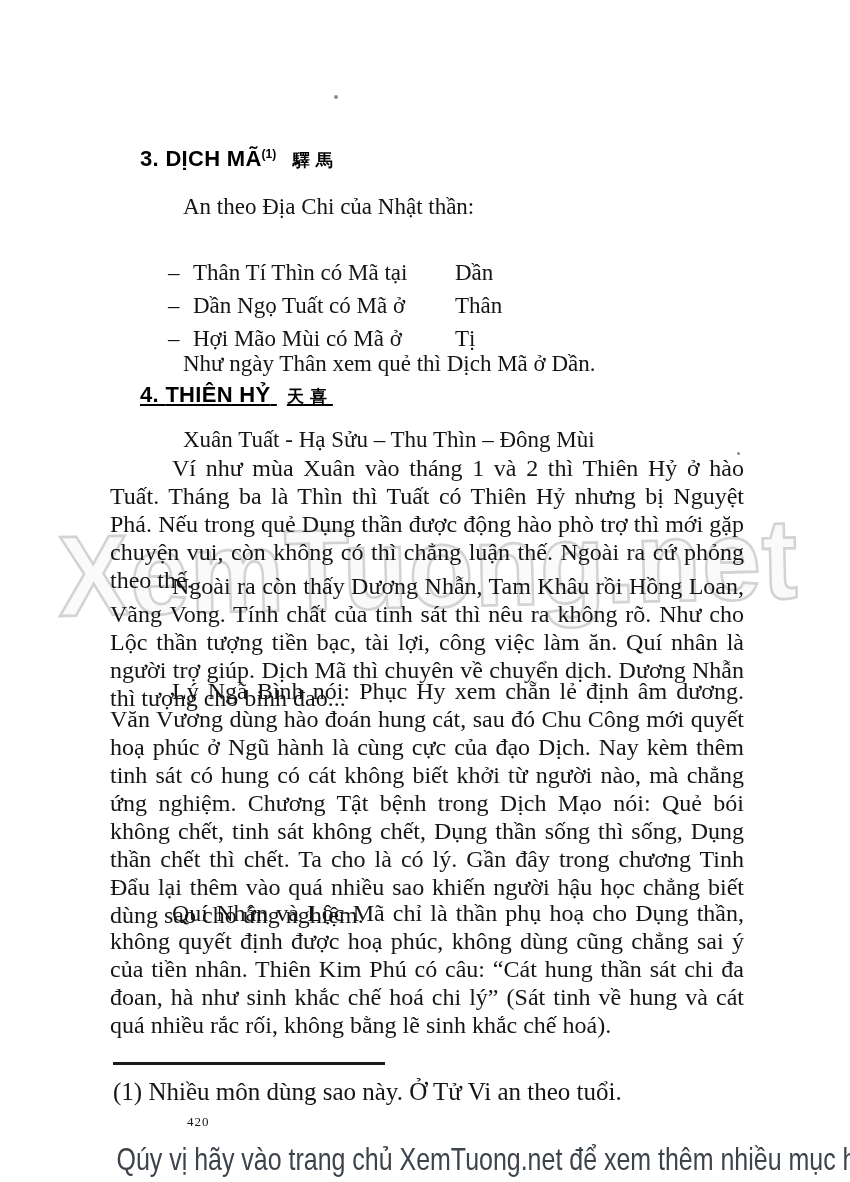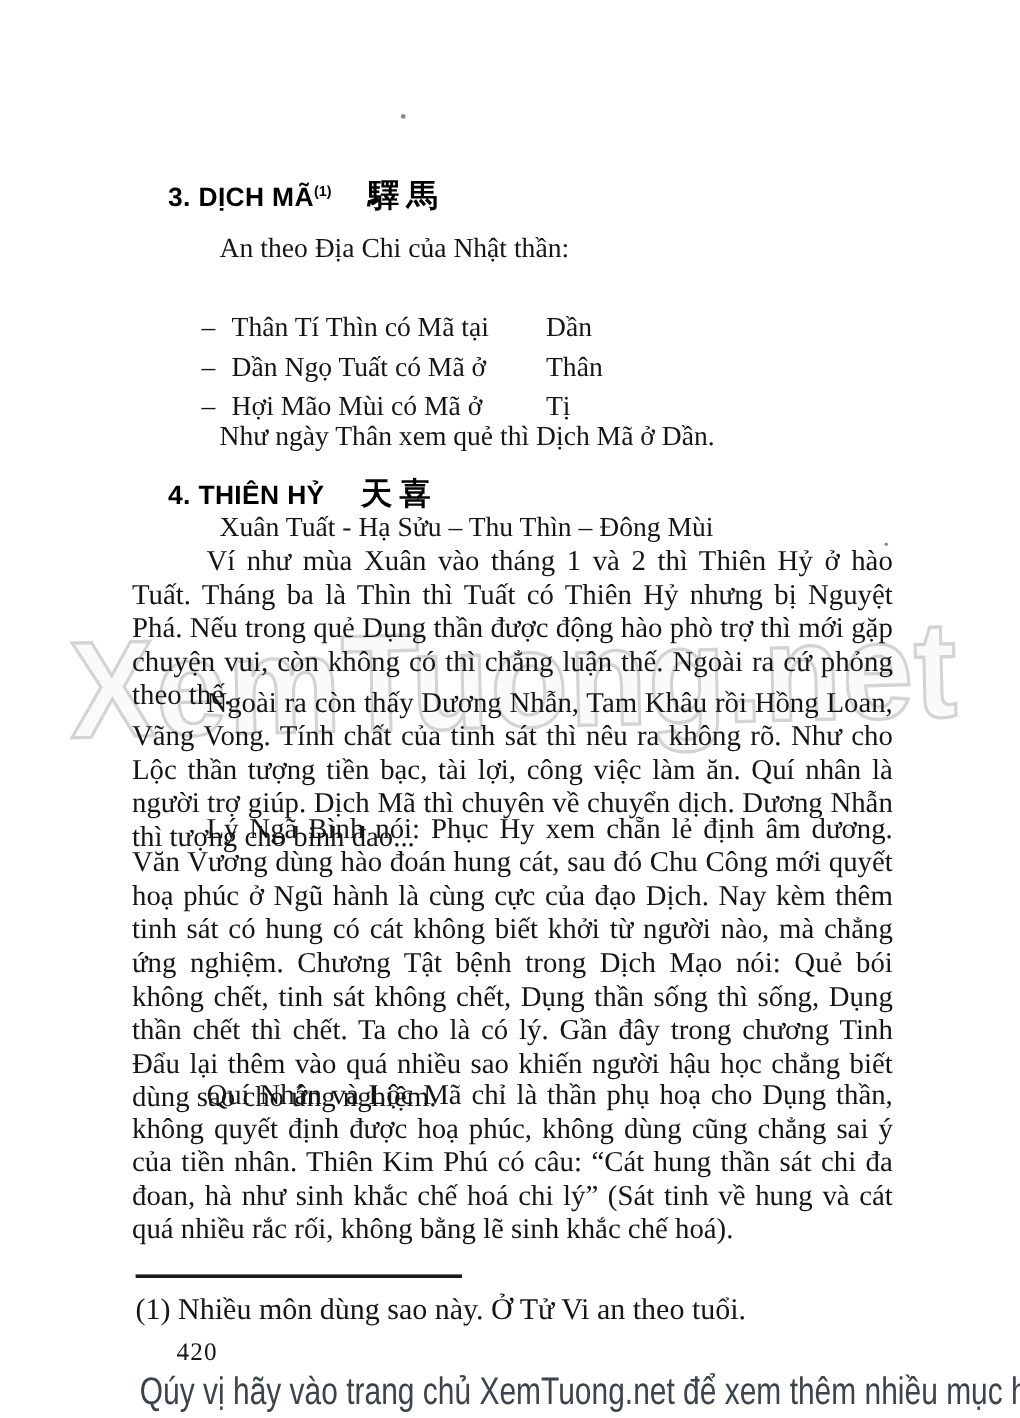--- a/index.html
+++ b/index.html
@@ -35,41 +35,41 @@
     font-weight:bold;
     font-size:22px;
     color:#000;
     letter-spacing:.3px;
     white-space:nowrap;
   }
   .heading .sup{font-size:12px;vertical-align:super;letter-spacing:0;}
   .hanzi{
     font-family:"DejaVu Sans", sans-serif;
     font-weight:600;
-    font-size:26px;
+    font-size:17px;
     letter-spacing:6px;
-    margin-left:24px;
+    margin-left:10px;
   }
   
   .bodyline{font-size:23px;white-space:nowrap;}
   .rules-block{width:600px;}
   .rule-row{position:relative;height:33px;font-size:23px;white-space:nowrap;}
   .rule-dash{display:inline-block;width:25px;}
   .rule-result{position:absolute;left:287px;top:0;}
   .para{
     width:634px;
     font-size:24px;
     line-height:28px;
     text-align:justify;
     text-indent:62px;
   }
   
   .foot-rule{position:absolute;left:113px;top:1062px;width:272px;height:3px;background:#1a1a1a;}
   .footnote{font-size:25px;white-space:nowrap;}
-  .pagenum{font-size:21px;letter-spacing:1px;}
+  .pagenum{font-size:13px;letter-spacing:1px;margin-left:40px;}
   .banner{
     position:absolute;left:0;right:0;top:1141px;
     text-align:center;
     z-index:1;
   }
   .banner-inner{
     display:inline-block;
     font-family:"Liberation Sans", sans-serif;
     font-size:32px;
     color:#3d434b;
@@ -108,21 +108,21 @@
       <span class="rule-result">Thân</span>
     </div>
     <div class="rule-row">
       <span class="rule-dash">–</span><span>Hợi Mão Mùi có Mã ở</span>
       <span class="rule-result">Tị</span>
     </div>
   </div>
 
   <div class="layer bodyline" style="left:183px;top:351px;">Như ngày Thân xem quẻ thì Dịch Mã ở Dần.</div>
 
-  <div class="layer heading" style="left:140px;top:394px;">
+  <div class="layer heading" style="left:140px;top:382px;text-decoration:underline;">
     <span>4.</span>
     <span>THIÊN HỶ</span>
     <span class="hanzi">天喜</span>
   </div>
 
   <div class="layer bodyline" style="left:183px;top:427px;">Xuân Tuất - Hạ Sửu – Thu Thìn – Đông Mùi</div>
 
   <div class="layer para" style="left:110px;top:454px;">Ví như mùa Xuân vào tháng 1 và 2 thì Thiên Hỷ ở hào Tuất. Tháng ba là Thìn thì Tuất có Thiên Hỷ nhưng bị Nguyệt Phá. Nếu trong quẻ Dụng thần được động hào phò trợ thì mới gặp chuyện vui, còn không có thì chẳng luận thế. Ngoài ra cứ phỏng theo thế.</div>
   <div class="layer para" style="left:110px;top:572px;">Ngoài ra còn thấy Dương Nhẫn, Tam Khâu rồi Hồng Loan, Vãng Vong. Tính chất của tinh sát thì nêu ra không rõ. Như cho Lộc thần tượng tiền bạc, tài lợi, công việc làm ăn. Quí nhân là người trợ giúp. Dịch Mã thì chuyên về chuyển dịch. Dương Nhẫn thì tượng cho binh đao...</div>
   <div class="layer para" style="left:110px;top:677px;">Lý Ngã Bình nói: Phục Hy xem chẵn lẻ định âm dương. Văn Vương dùng hào đoán hung cát, sau đó Chu Công mới quyết hoạ phúc ở Ngũ hành là cùng cực của đạo Dịch. Nay kèm thêm tinh sát có hung có cát không biết khởi từ người nào, mà chẳng ứng nghiệm. Chương Tật bệnh trong Dịch Mạo nói: Quẻ bói không chết, tinh sát không chết, Dụng thần sống thì sống, Dụng thần chết thì chết. Ta cho là có lý. Gần đây trong chương Tinh Đẩu lại thêm vào quá nhiều sao khiến người hậu học chẳng biết dùng sao cho ứng nghiệm.</div>

